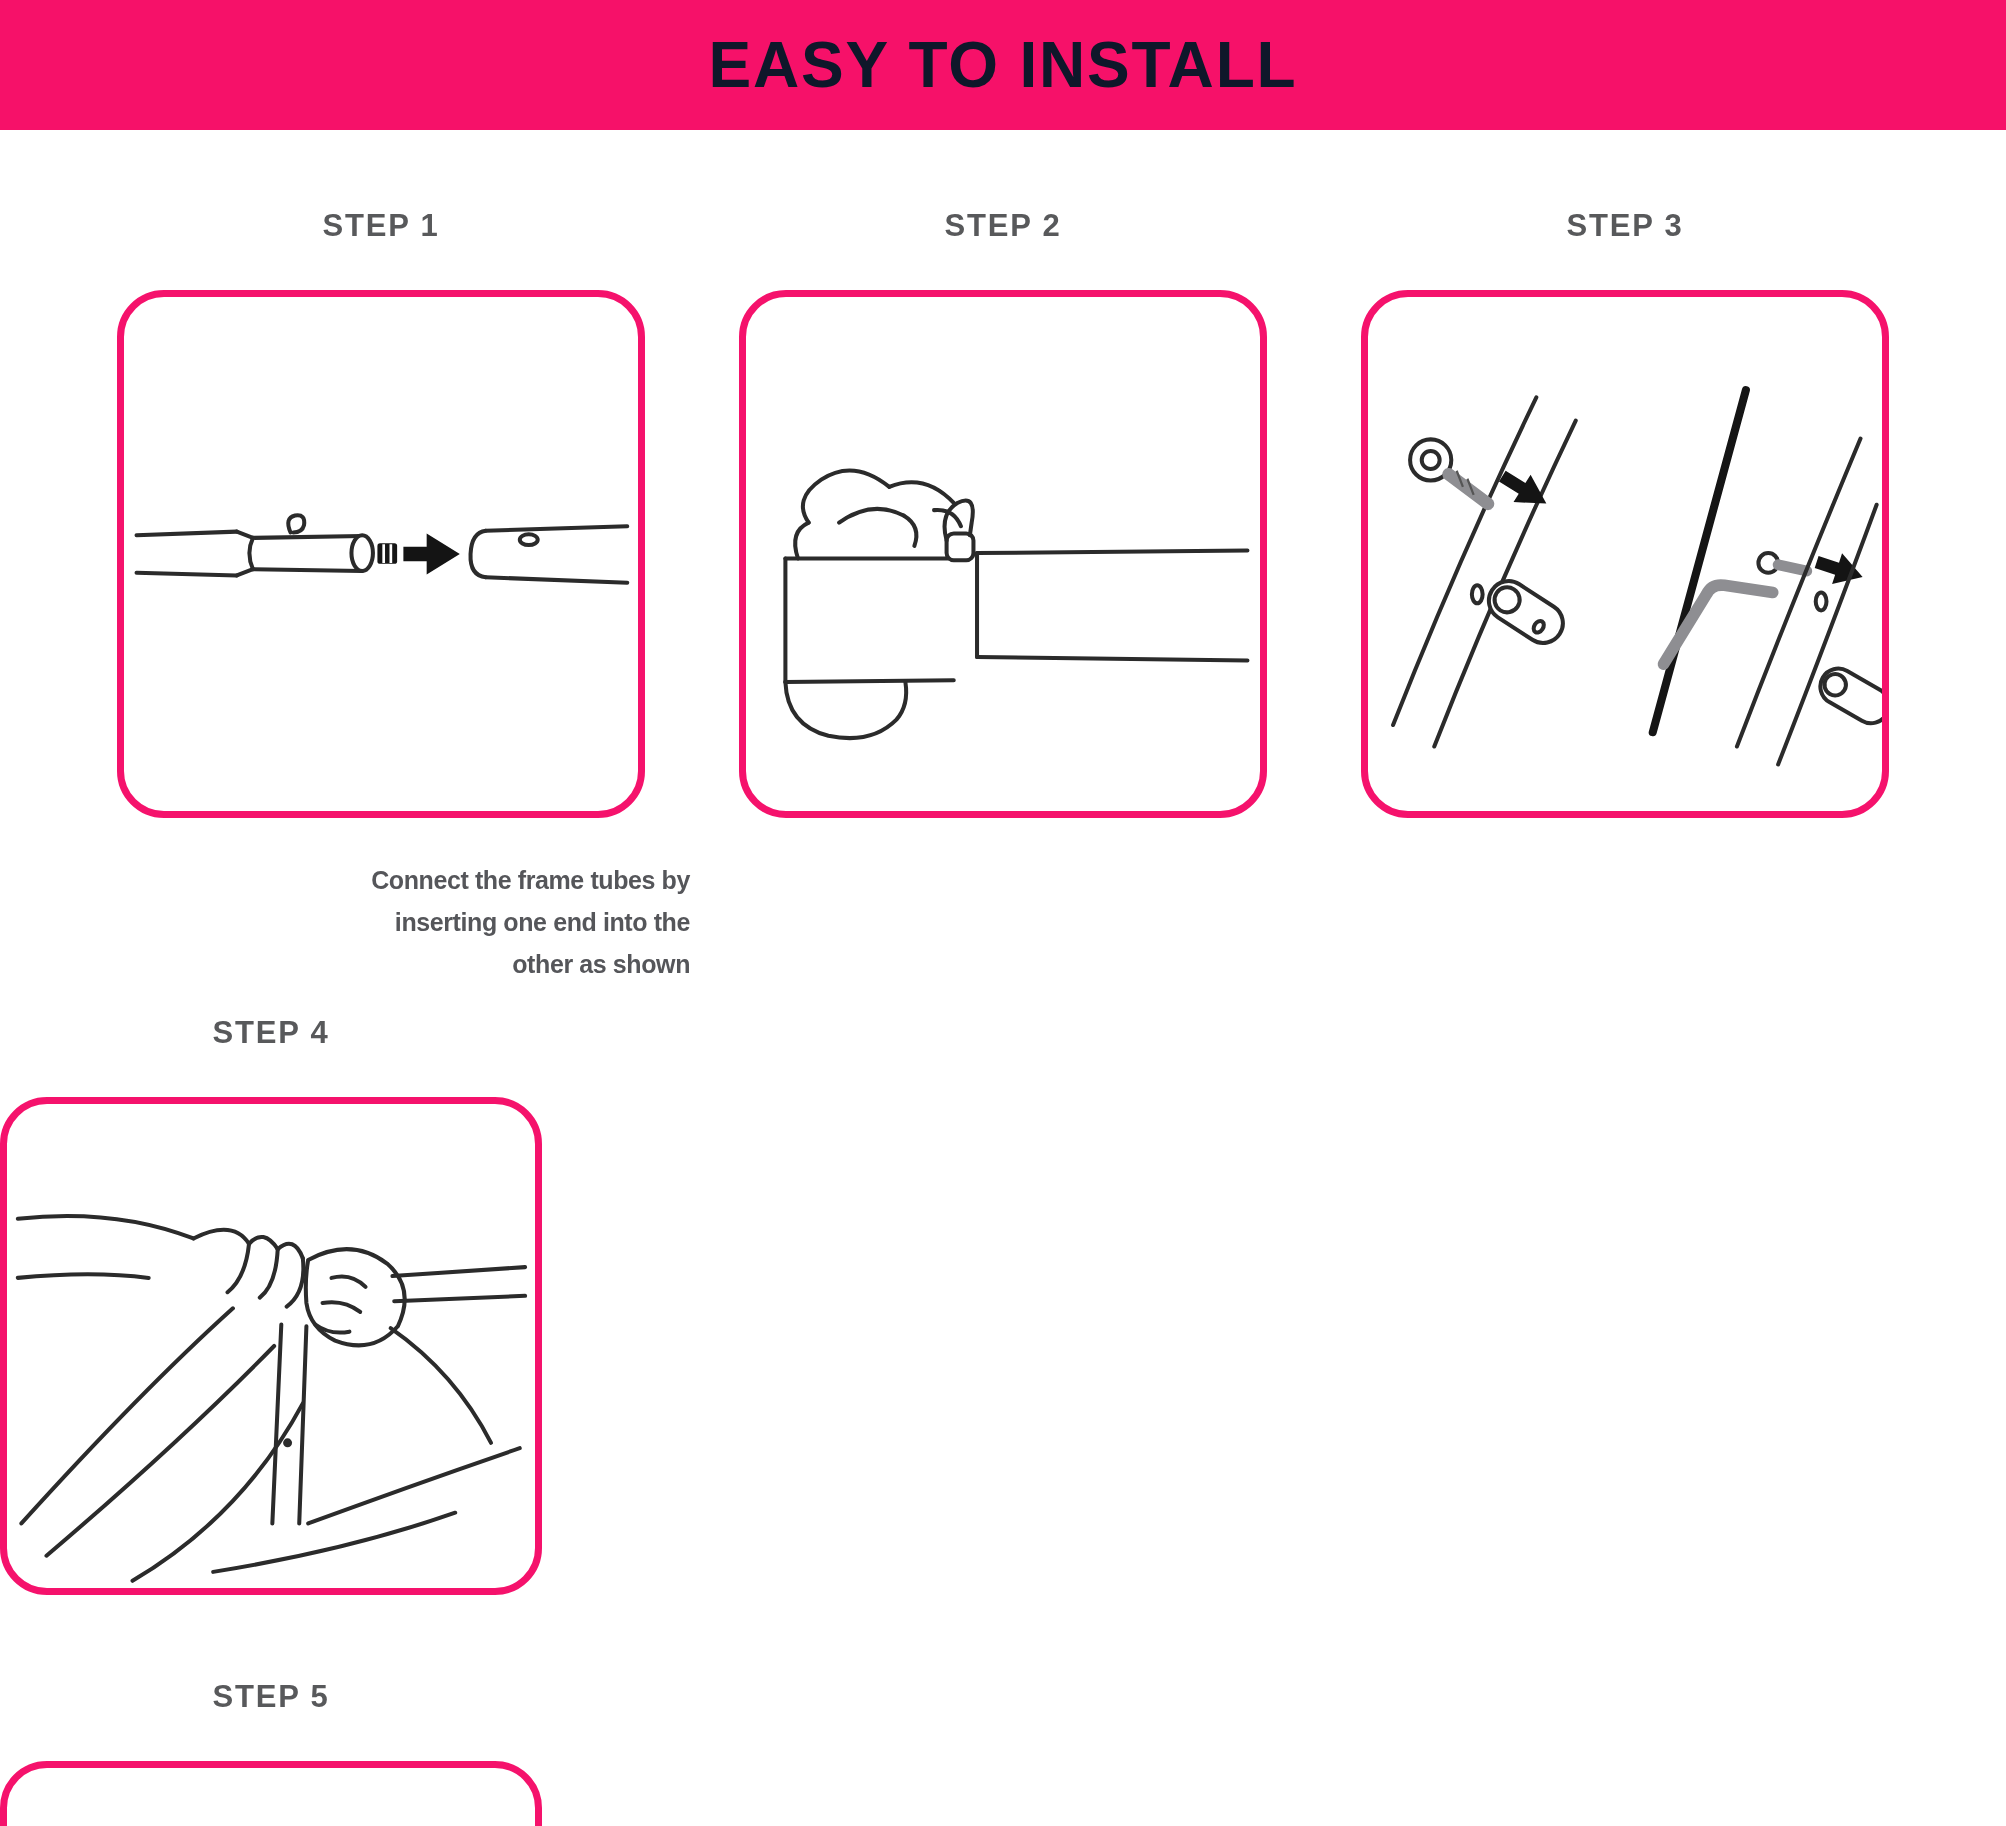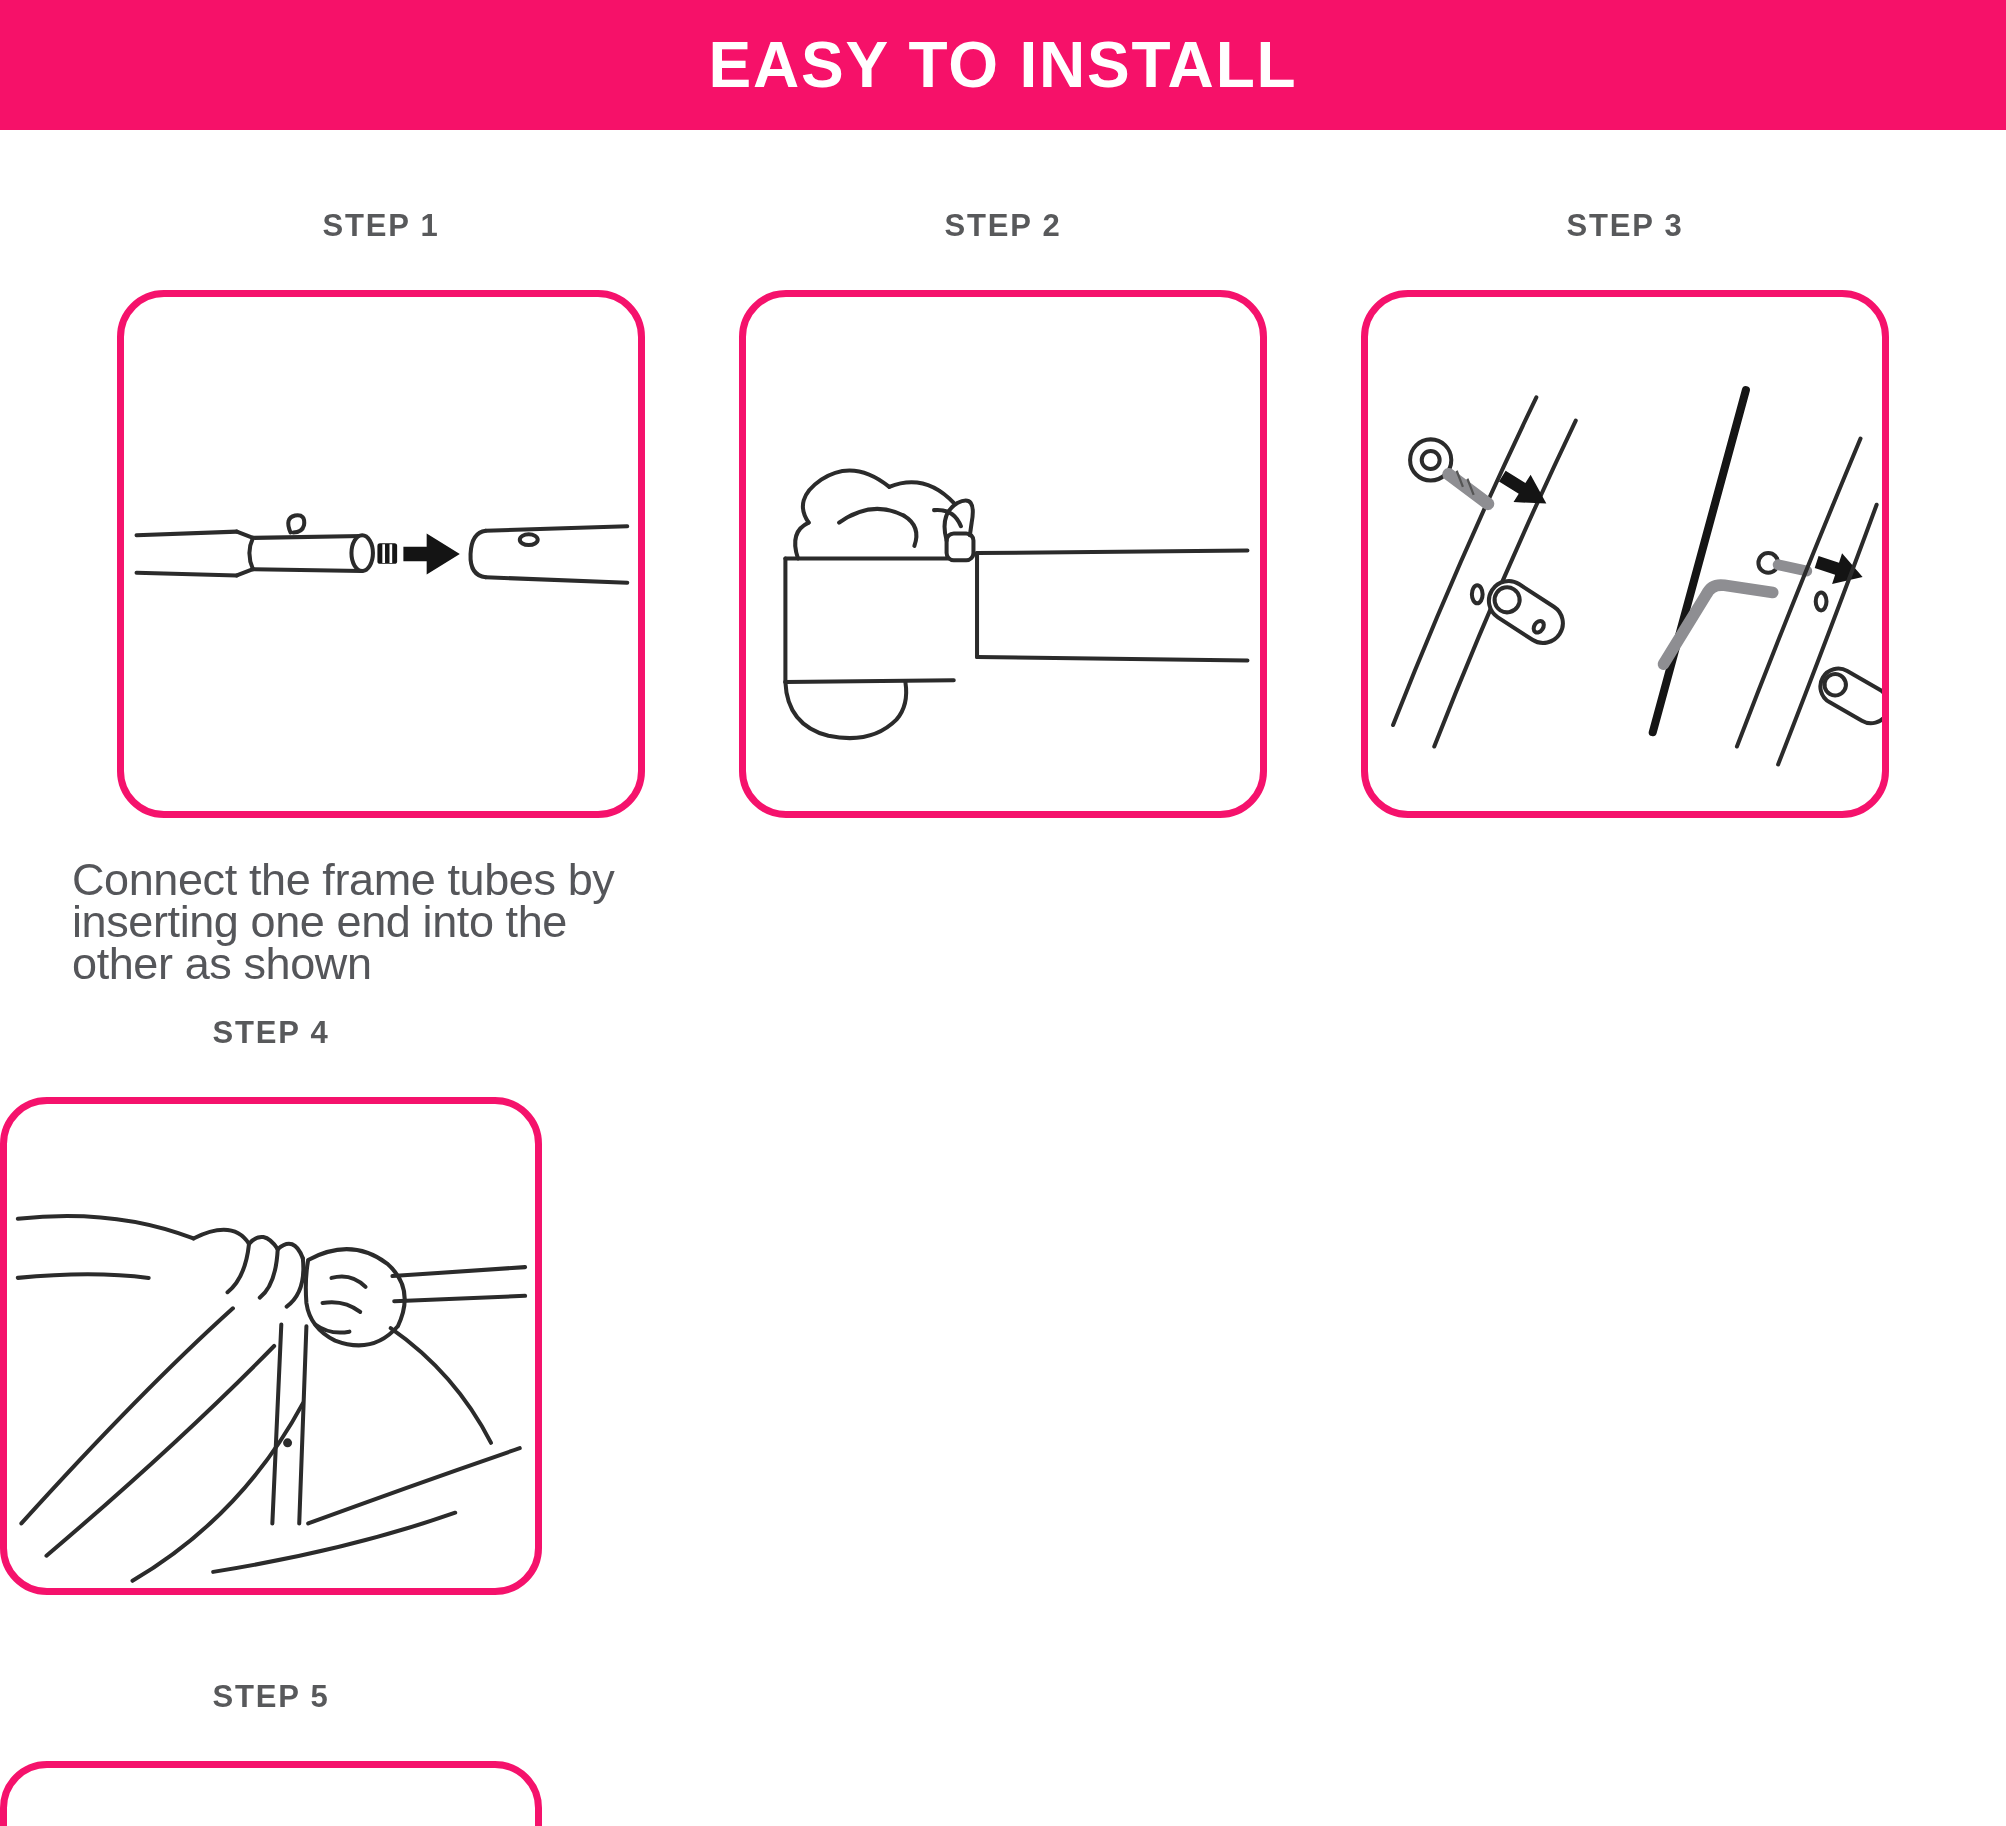--- a/index.html
+++ b/index.html
@@ -8,36 +8,36 @@
     --heading-text:#58595B;
     --caption-text:#55565A;
     --line-art:#2B2B2B;
     --metal-gray:#8E8E92;
   }
   *{margin:0;padding:0;box-sizing:border-box;}
   html,body{width:2006px;height:1827px;background:#ffffff;overflow:hidden;
     font-family:"Liberation Sans","DejaVu Sans",sans-serif;}
   .banner{height:130px;width:100%;background:var(--banner-bg);
     display:flex;align-items:center;justify-content:center;}
-  .banner-title{color:#ffffff;font-size:64px;font-weight:700;letter-spacing:1.8px;}
+  .banner-title{color:#0f172a;font-size:64px;font-weight:700;letter-spacing:1.8px;}
   .steps-row{display:flex;justify-content:center;align-items:flex-start;}
   .row-1{margin-top:70px;gap:94px;}
   .row-2{margin-top:21.5px;gap:76px;flex-direction:column;}
   .step{display:flex;flex-direction:column;align-items:center;}
   .row-1 .step{width:528px;}
   .row-2 .step{width:542px;}
   .step-title{font-size:31px;line-height:52px;font-weight:700;color:var(--heading-text);
     letter-spacing:1.8px;text-align:center;}
   .step-box{margin-top:38px;border:7.2px solid var(--box-border);border-radius:47px;
     background:#fff;overflow:hidden;display:flex;align-items:center;justify-content:center;}
   .row-1 .step-box{width:528px;height:528px;}
   .row-2 .step-box{width:542px;height:498px;}
   .step-box svg{width:100%;height:100%;display:block;}
-  .step-caption{margin:41px -45px 0;width:618px;font-size:45px;line-height:42px;
-    font-weight:400;color:var(--caption-text);text-align:left;white-space:pre-line;
+  .step-caption{margin:41px -45px 0;width:618px;font-size:25px;line-height:42px;
+    font-weight:700;color:var(--caption-text);text-align:right;white-space:pre-line;
     letter-spacing:-0.4px;}
   .row-2 .step-caption{margin-top:100px;}
   
   .ln{fill:none;stroke:var(--line-art);stroke-width:4.5;stroke-linecap:round;stroke-linejoin:round;}
   .ln-thin{fill:none;stroke:#6E6E72;stroke-width:3;stroke-linecap:round;}
   .ln-thick{fill:none;stroke:#151515;stroke-width:9;stroke-linecap:round;}
   .metal{fill:none;stroke:var(--metal-gray);stroke-linecap:round;stroke-linejoin:round;}
   .arw{fill:#141414;stroke:none;}
   .wfill{fill:#ffffff;}
 </style>

